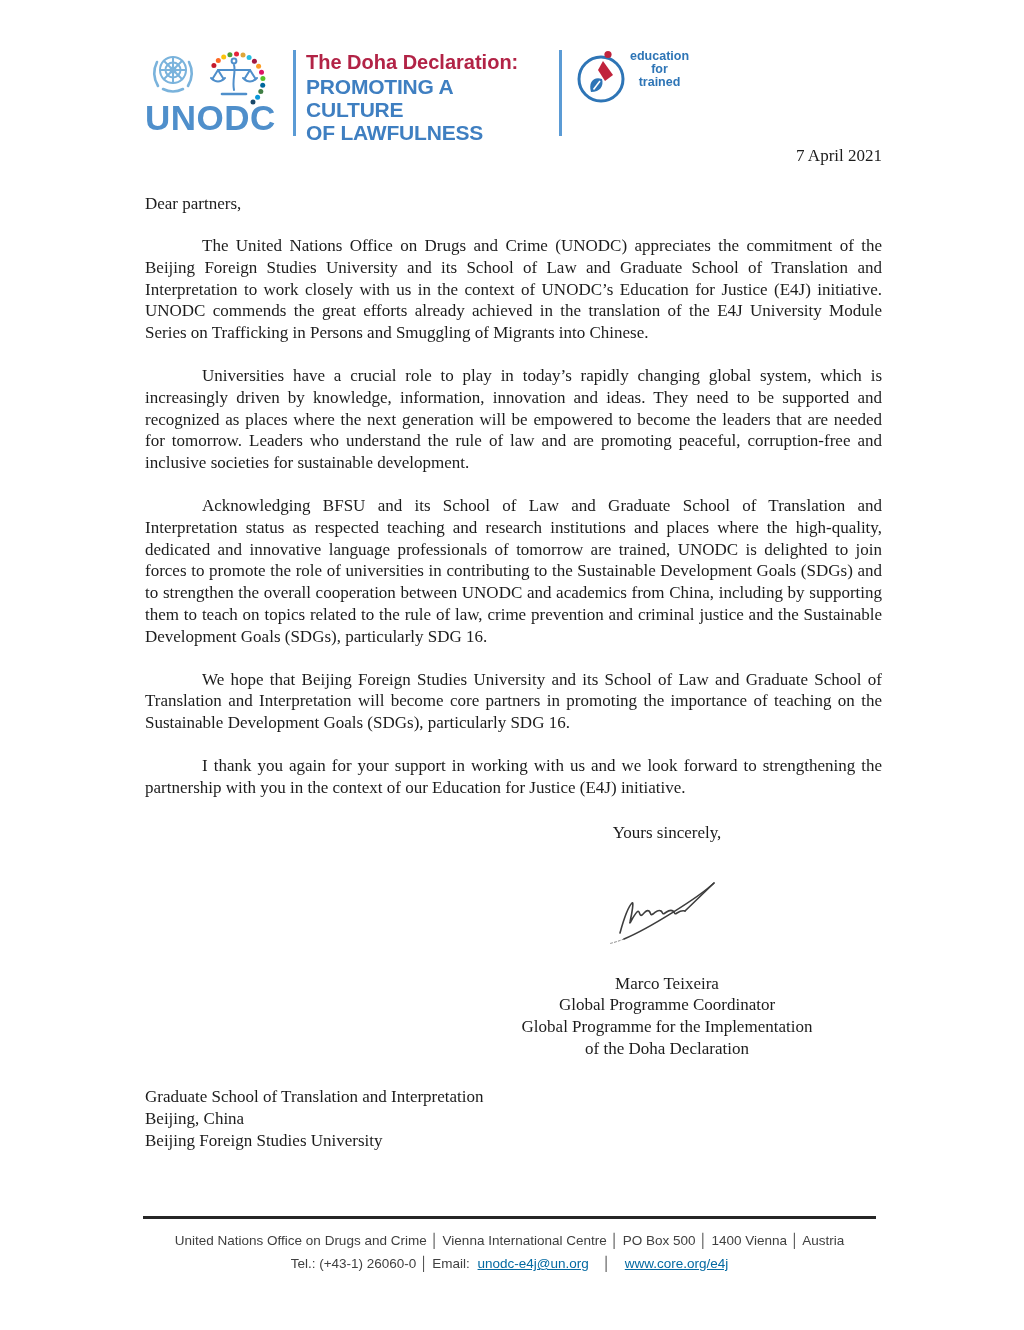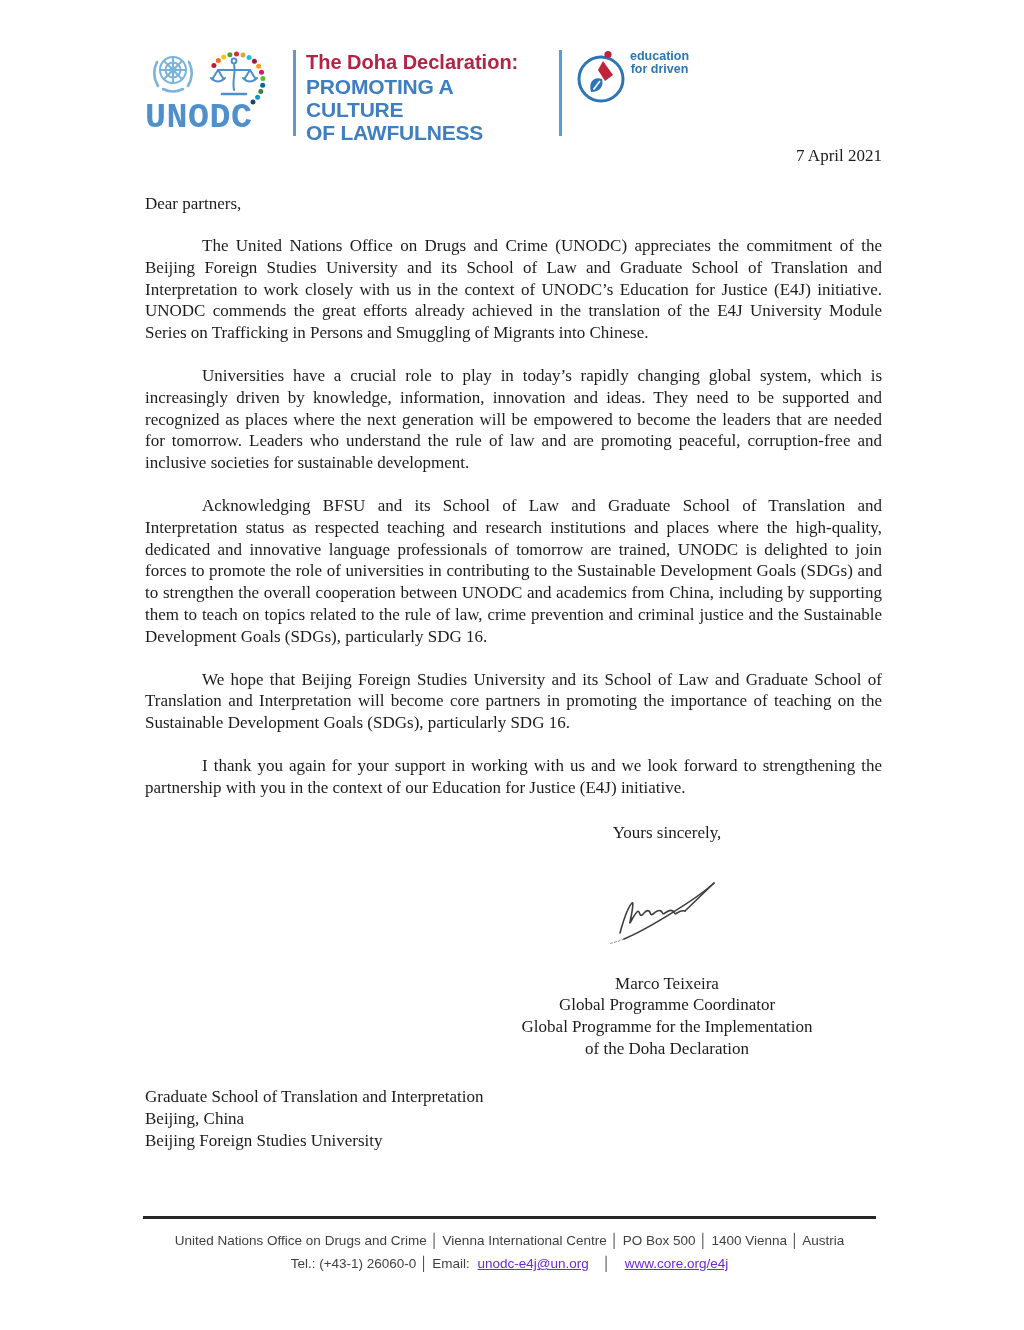--- a/index.html
+++ b/index.html
@@ -8,21 +8,21 @@
     background:#ffffff; overflow:hidden;
     font-family:"Liberation Serif", serif; color:#1c1c1c;
   }
   .content { position:absolute; left:145px; width:737px; top:0; }
 
   
   .letterhead { display:flex; align-items:stretch; margin-top:48px; height:88px; }
   .logo-unodc { display:flex; flex-direction:column; width:138px; }
   .logo-icons { display:flex; align-items:flex-start; height:56px; }
   .unodc-wordmark {
-    font-family:Liberation Mono, monospace; font-weight:bold;
+    font-family:Liberation Sans, sans-serif; font-weight:bold;
     font-size:35px; line-height:32px; color:#4f8fcb; letter-spacing:0.5px; margin-top:-2px;
   }
   .vsep { width:3px; background:#5b9bd5; margin:2px 10px 0 10px; }
   .doha-block { font-family:"Liberation Sans", sans-serif; font-weight:bold; padding-top:2px; width:243px; }
   .doha-line1 { color:#b22346; font-size:20px; line-height:25px; }
   .doha-line2 { color:#3f7fc1; font-size:21px; line-height:23px; letter-spacing:-0.2px; }
   .e4j-block { display:flex; flex-direction:row; align-items:flex-start; padding-top:0; width:72px; }
   .e4j-text {
     font-family:"Liberation Sans", sans-serif; font-weight:bold; color:#2e75b6;
     font-size:12.5px; line-height:13px; text-align:center; margin-top:2px;
@@ -40,21 +40,21 @@
   .signer-lines { margin-top:22px; line-height:21.8px; font-size:17px; }
   .recipient-block { margin-top:26px; font-size:17px; line-height:22px; }
 
   
   .footer {
     position:absolute; left:143px; right:148px; top:1216px;
     border-top:3px solid #262626; padding-top:10px;
     font-family:"Liberation Sans", sans-serif; font-size:13.5px; line-height:23px;
     color:#404040; text-align:center;
   }
-  .footer a { color:#6d28d9; text-decoration:underline; }
+  .footer a { color:#0369a1; text-decoration:underline; }
   .footer .sep { padding:0 6px; }
   .f2 span, .f2 a { margin:0 2px; }
 </style>
 </head>
 <body>
 
 <div class="page">
   <div class="content">
 
     <div class="letterhead">
@@ -123,21 +123,21 @@
           <svg width="58" height="58" viewBox="0 0 58 58">
             <circle cx="29" cy="31" r="22" fill="none" stroke="#2e75b6" stroke-width="3"></circle>
             <circle cx="36" cy="6.5" r="3.6" fill="#c0233c"></circle>
             <polygon points="31,13 41,27 33,33 26,22" fill="#c0233c"></polygon>
             <path d="M19,44 C16,34 22,28 30,31 C32,38 28,44 19,44 Z" fill="#2e75b6"></path>
             <path d="M21.5,41.5 L28,33" stroke="#ffffff" stroke-width="1.6" fill="none"></path>
           </svg>
         </span>
         <div class="e4j-text">
           <div>education</div>
-          <div>for driven</div>
+          <div>for trained</div>
         </div>
       </div>
     </div>
 
     <div class="date-line">7 April 2021</div>
 
     <div class="salutation">Dear partners,</div>
 
     <p class="body-par">The United Nations Office on Drugs and Crime (UNODC) appreciates the commitment of the Beijing Foreign Studies University and its School of Law and Graduate School of Translation and Interpretation to work closely with us in the context of UNODC’s Education for Justice (E4J) initiative. UNODC commends the great efforts already achieved in the translation of the E4J University Module Series on Trafficking in Persons and Smuggling of Migrants into Chinese.</p>
     <p class="body-par">Universities have a crucial role to play in today’s rapidly changing global system, which is increasingly driven by knowledge, information, innovation and ideas. They need to be supported and recognized as places where the next generation will be empowered to become the leaders that are needed for tomorrow. Leaders who understand the rule of law and are promoting peaceful, corruption-free and inclusive societies for sustainable development.</p>

